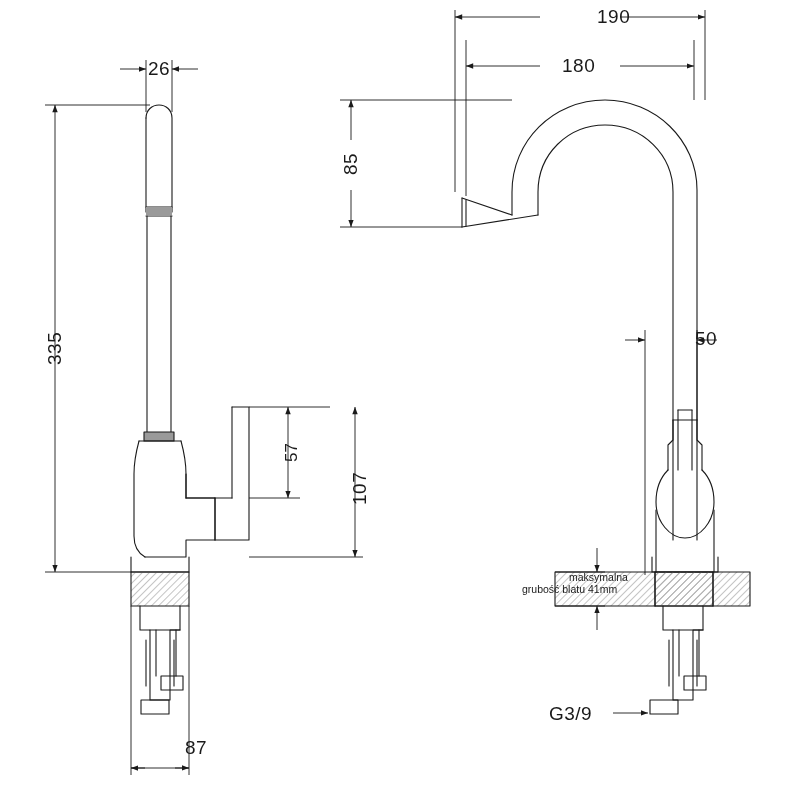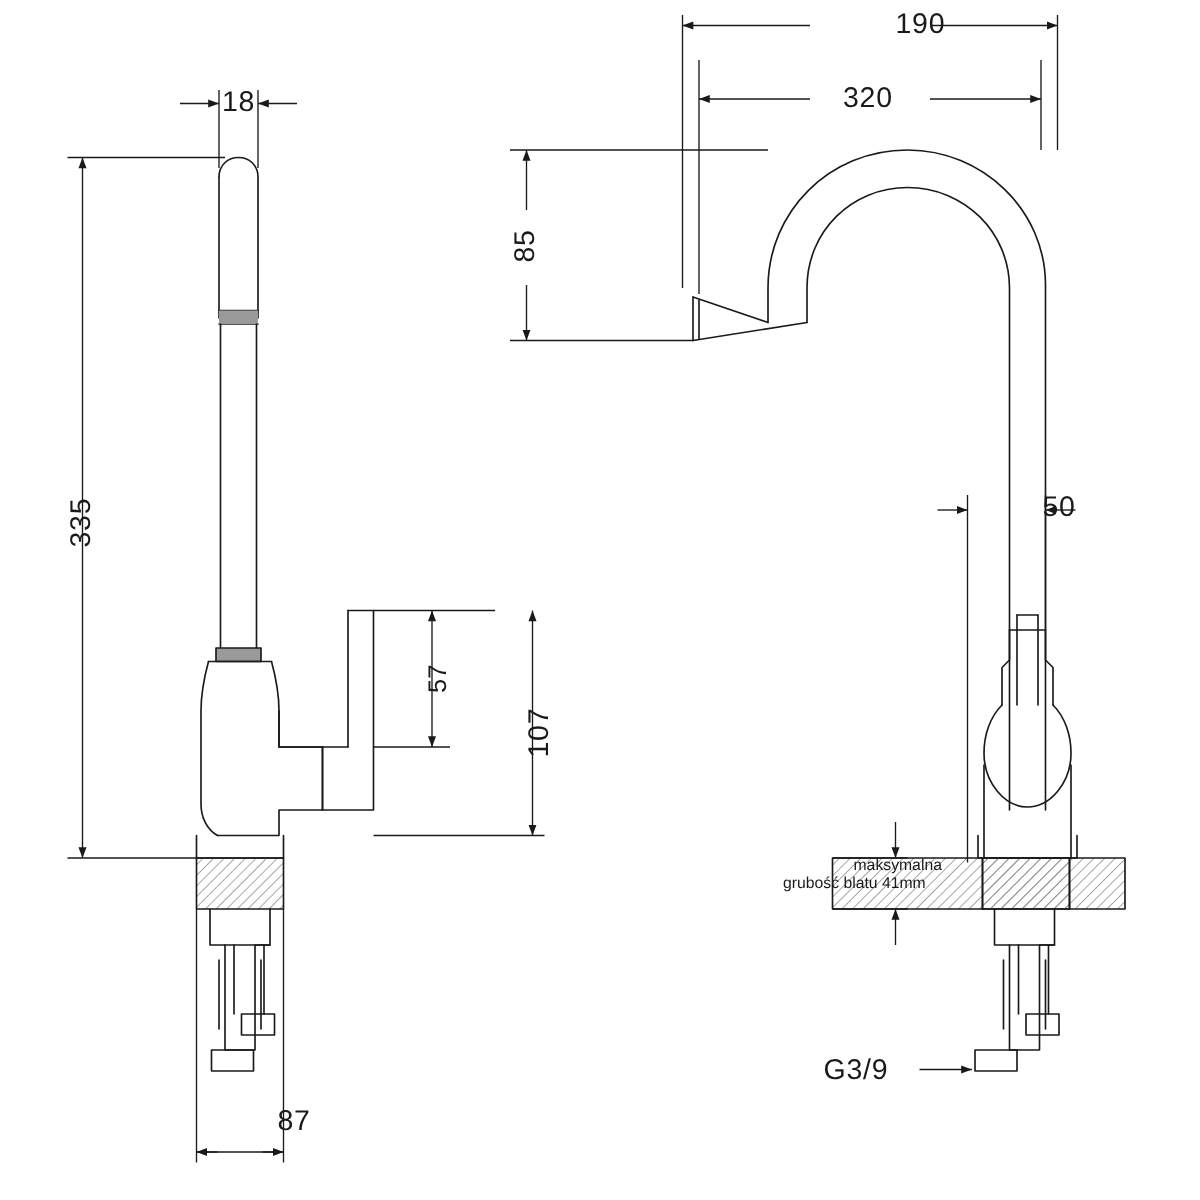--- a/index.html
+++ b/index.html
@@ -196,33 +196,33 @@
 
       <line x1="597" y1="548" x2="597" y2="572" marker-end="url(#arrowEnd)"></line>
       <line x1="597" y1="630" x2="597" y2="606" marker-end="url(#arrowEnd)"></line>
       <line x1="555" y1="572" x2="605" y2="572"></line>
       <line x1="555" y1="606" x2="605" y2="606"></line>
 
       <line x1="613" y1="713" x2="648" y2="713" marker-end="url(#arrowEnd)"></line>
     </g>
   </svg>
 
-  <div class="dim-label" style="left:148px; top:58px;">18</div>
+  <div class="dim-label" style="left:148px; top:58px;">26</div>
 
   <div class="dim-label rot90" style="left:44px; top:365px;">335</div>
 
   <div class="dim-label rot90 small" style="left:282px; top:462px; font-size:17px;">57</div>
 
   <div class="dim-label rot90" style="left:349px; top:505px;">107</div>
 
   <div class="dim-label" style="left:185px; top:737px;">87</div>
 
   <div class="dim-label" style="left:549px; top:6px;margin-left:48px;">190</div>
 
-  <div class="dim-label" style="left:562px; top:55px;">320</div>
+  <div class="dim-label" style="left:562px; top:55px;">180</div>
 
   <div class="dim-label rot90" style="left:340px; top:175px;">85</div>
 
   <div class="dim-label" style="left:665px; top:328px;margin-left:30px;">50</div>
 
   <div class="dim-label" style="left:549px; top:703px;">G3/9</div>
 
   <div class="note-line" style="left:533px; top:571px;">maksymalna</div>
   <div class="note-line" style="left:486px; top:583px;">grubość blatu 41mm</div>
 

